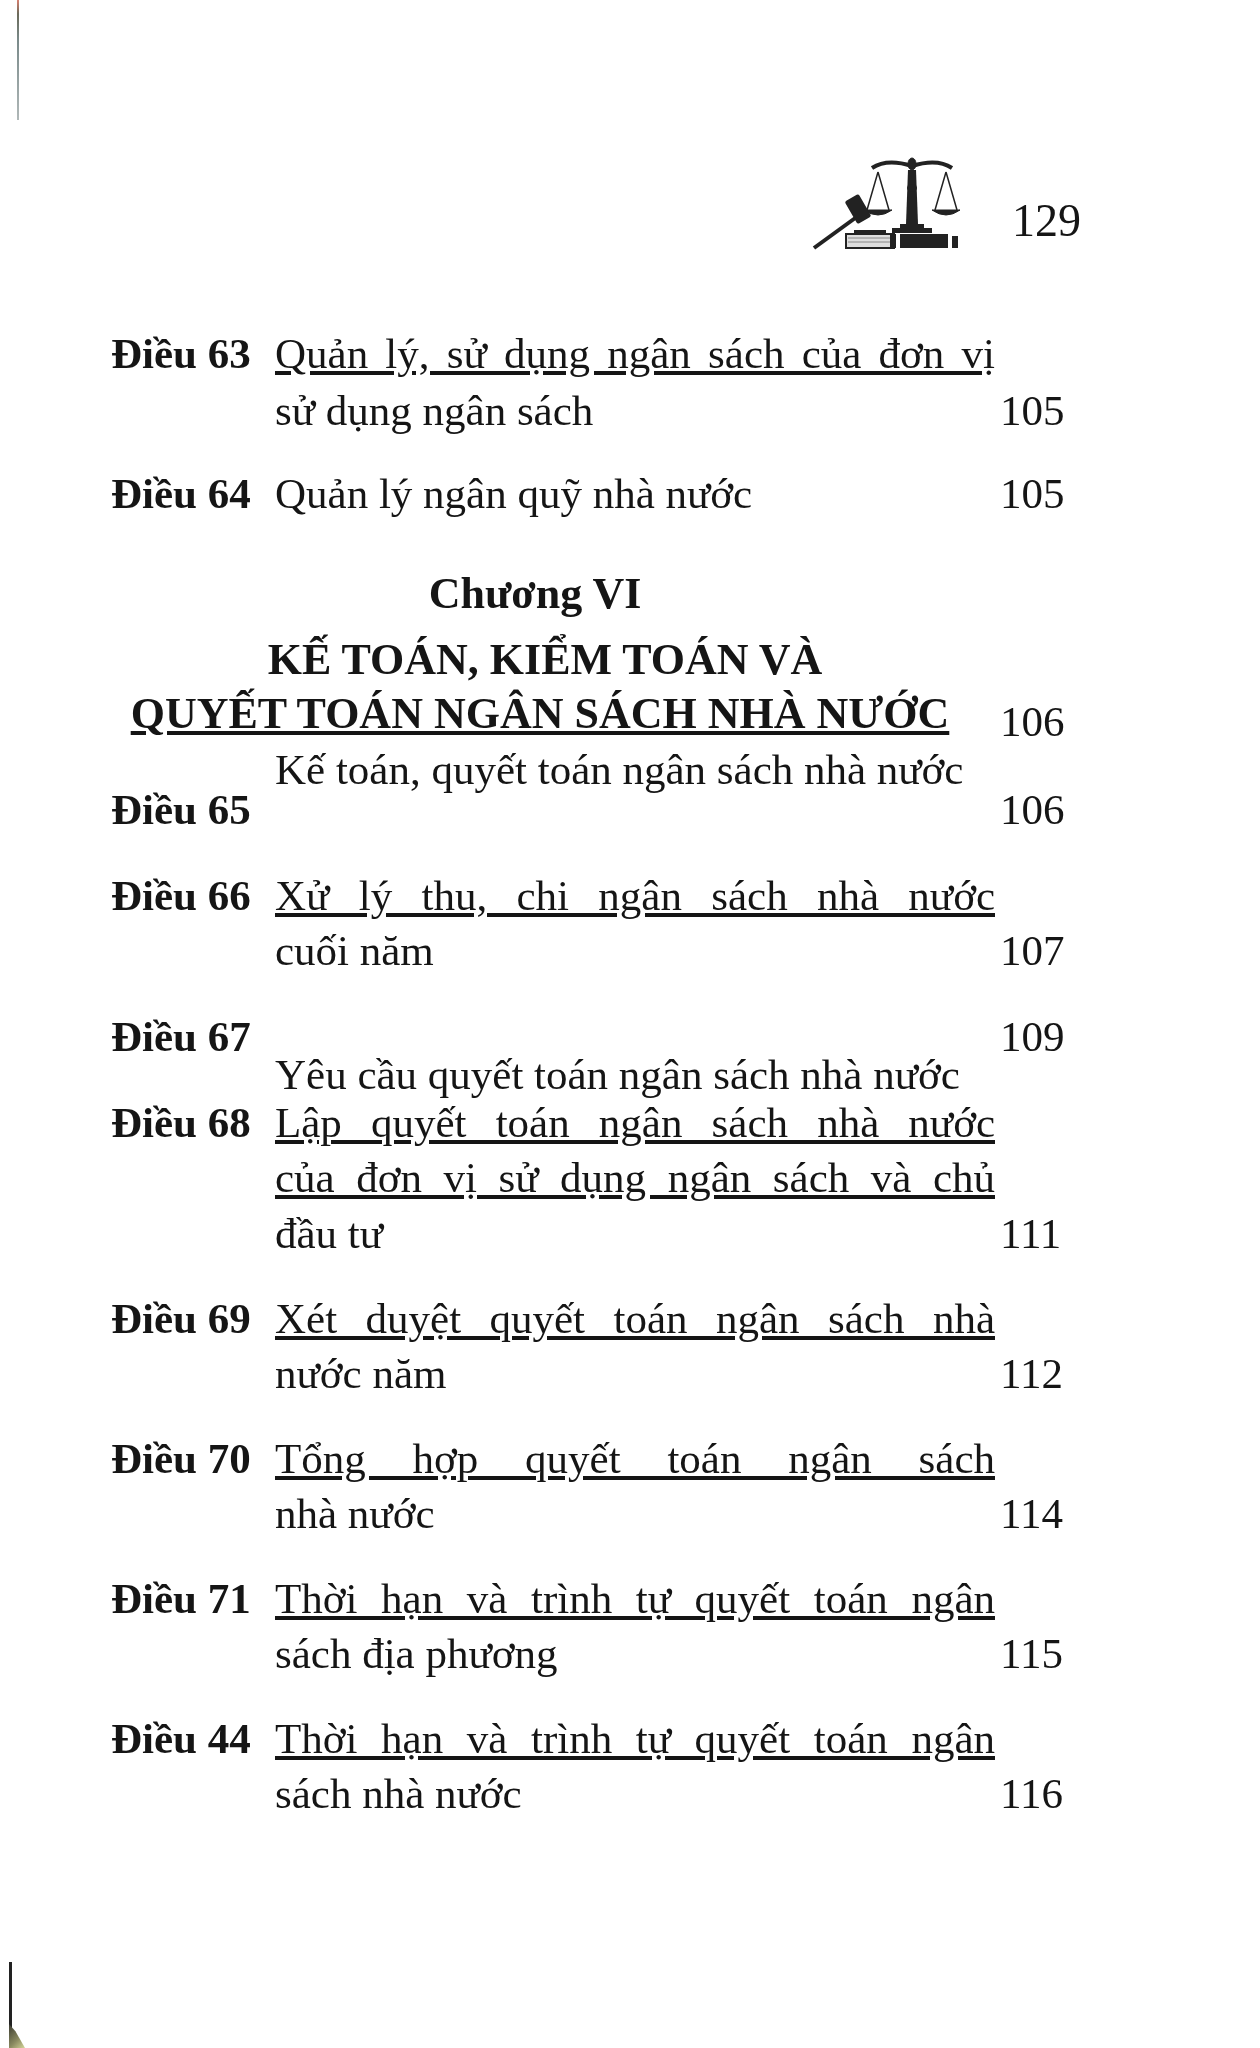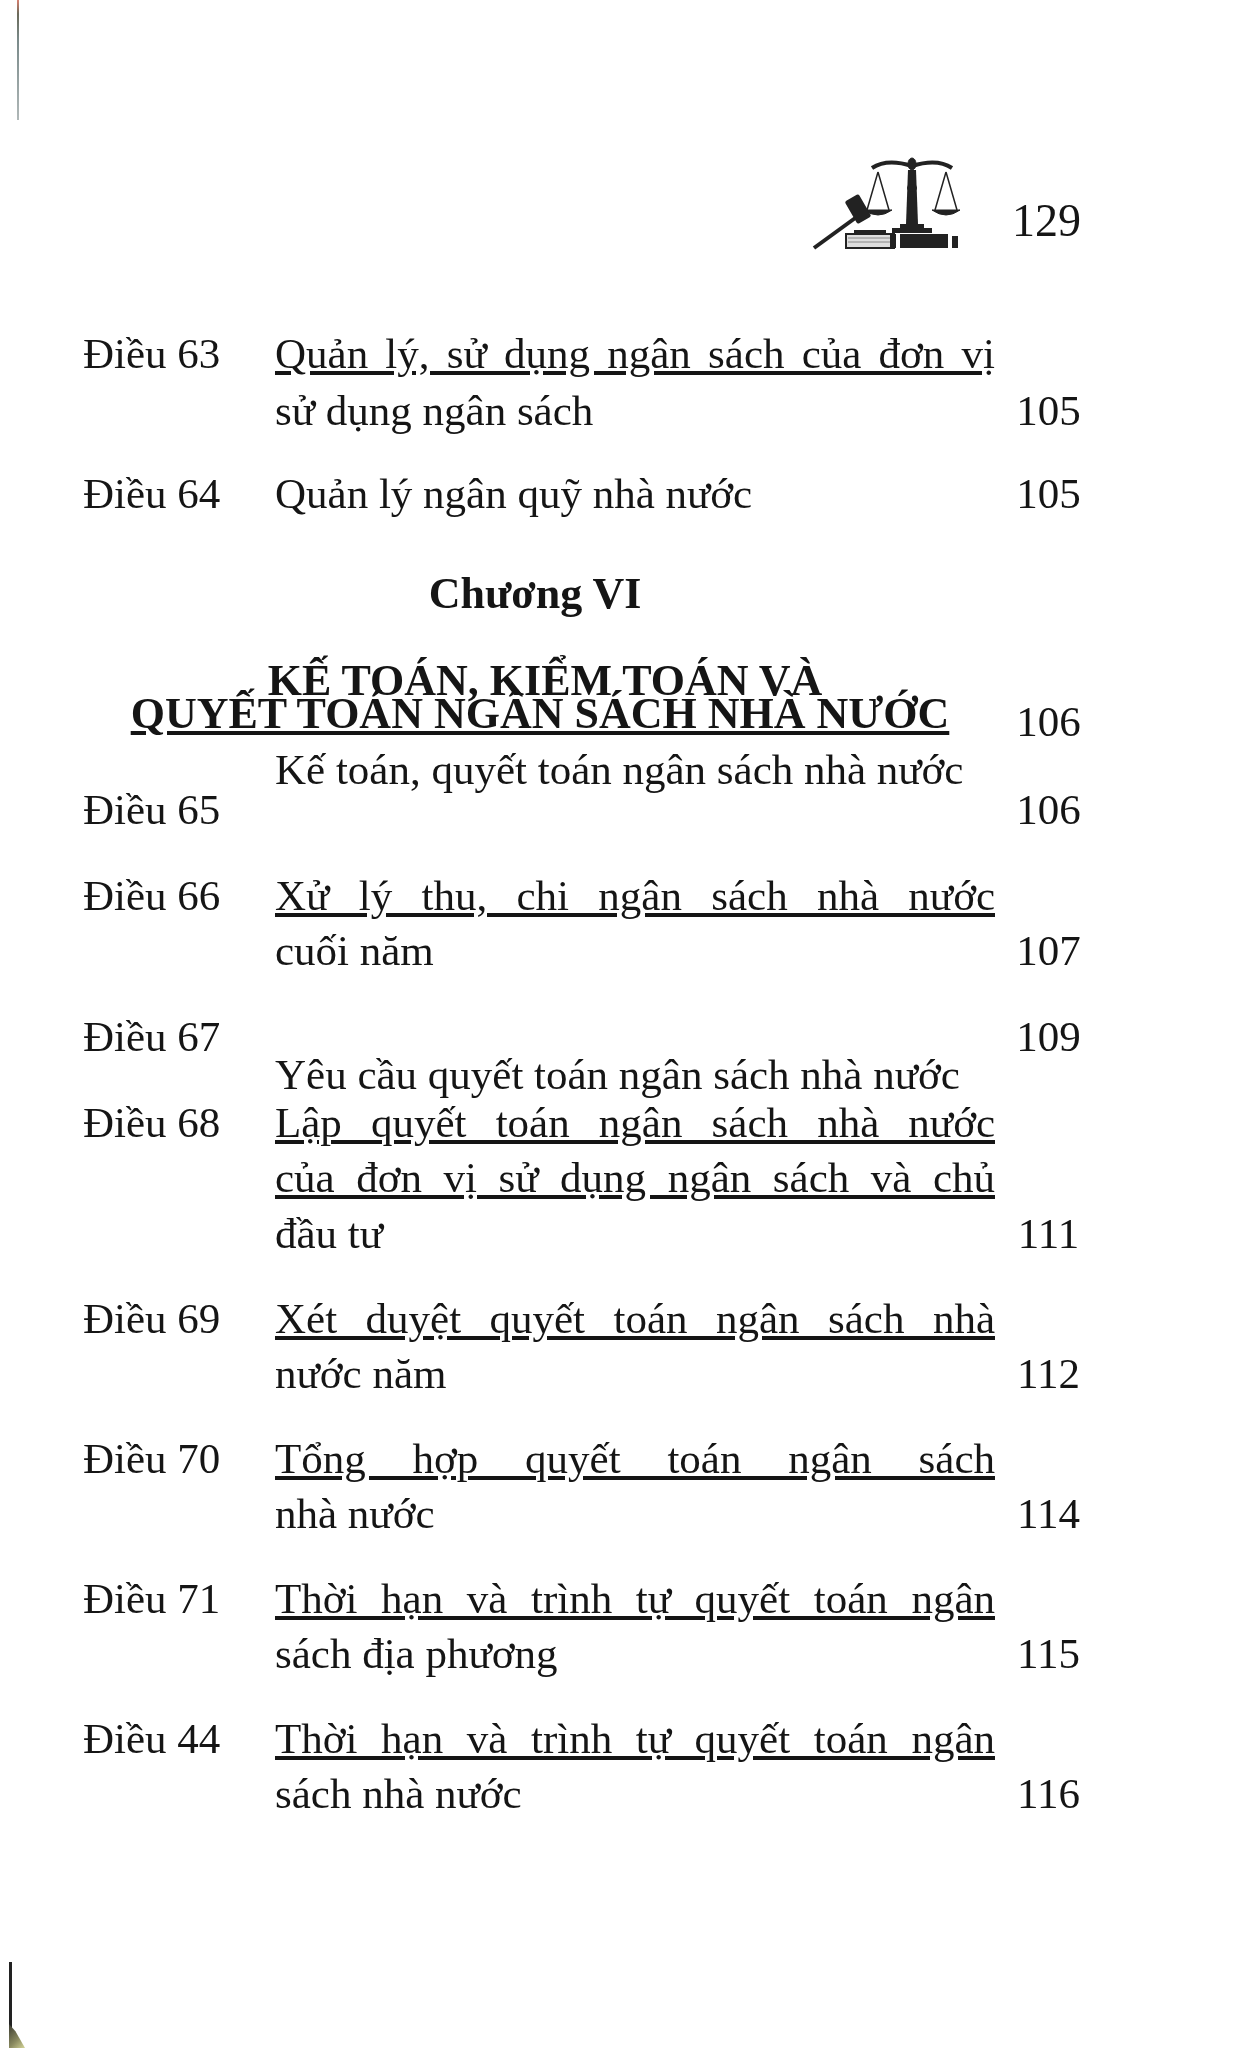--- a/index.html
+++ b/index.html
@@ -22,27 +22,27 @@
     background: linear-gradient(135deg, #3a3a30 0, #8a8a60 60%, #d6d69a 100%);
     clip-path: polygon(0 0, 40% 30%, 100% 100%, 0 100%);
   }
   .header-icon { position: absolute; left: 812px; top: 138px; width: 172px; height: 114px; }
   .page-number {
     position: absolute; left: 1012px; top: 198px; font-size: 46px; line-height: 1;
   }
   .line {
     position: absolute; font-size: 43px; line-height: 1; white-space: nowrap;
   }
-  .label { font-weight: normal; left: 83px; }
+  .label { font-weight: bold; left: 111px; }
   .txt { left: 275px; }
   .just { width: 720px; text-align: justify; text-align-last: justify; text-decoration: underline; }
-  .pg { left: 1000px; width: 97px; text-align: center; }
+  .pg { left: 1000px; width: 97px; text-align: left; }
   .chap { font-weight: bold; text-align: center; white-space: nowrap; position: absolute; }
   .chap-number { left: 380px; width: 310px; font-size: 44px; }
-  .chap-title-1 { left: 200px; width: 690px; font-size: 44px; margin-top: 21px; }
+  .chap-title-1 { left: 200px; width: 690px; font-size: 44px; }
   .chap-title-2 { left: 110px; width: 860px; font-size: 44px; text-decoration: underline; }
 </style>
 </head>
 <body>
 
 <div class="page-edge-top"></div>
 <div class="page-edge-bottom"></div>
 
 <div class="header-icon">
   <svg width="172" height="114" viewBox="0 0 172 114" xmlns="http://www.w3.org/2000/svg">

